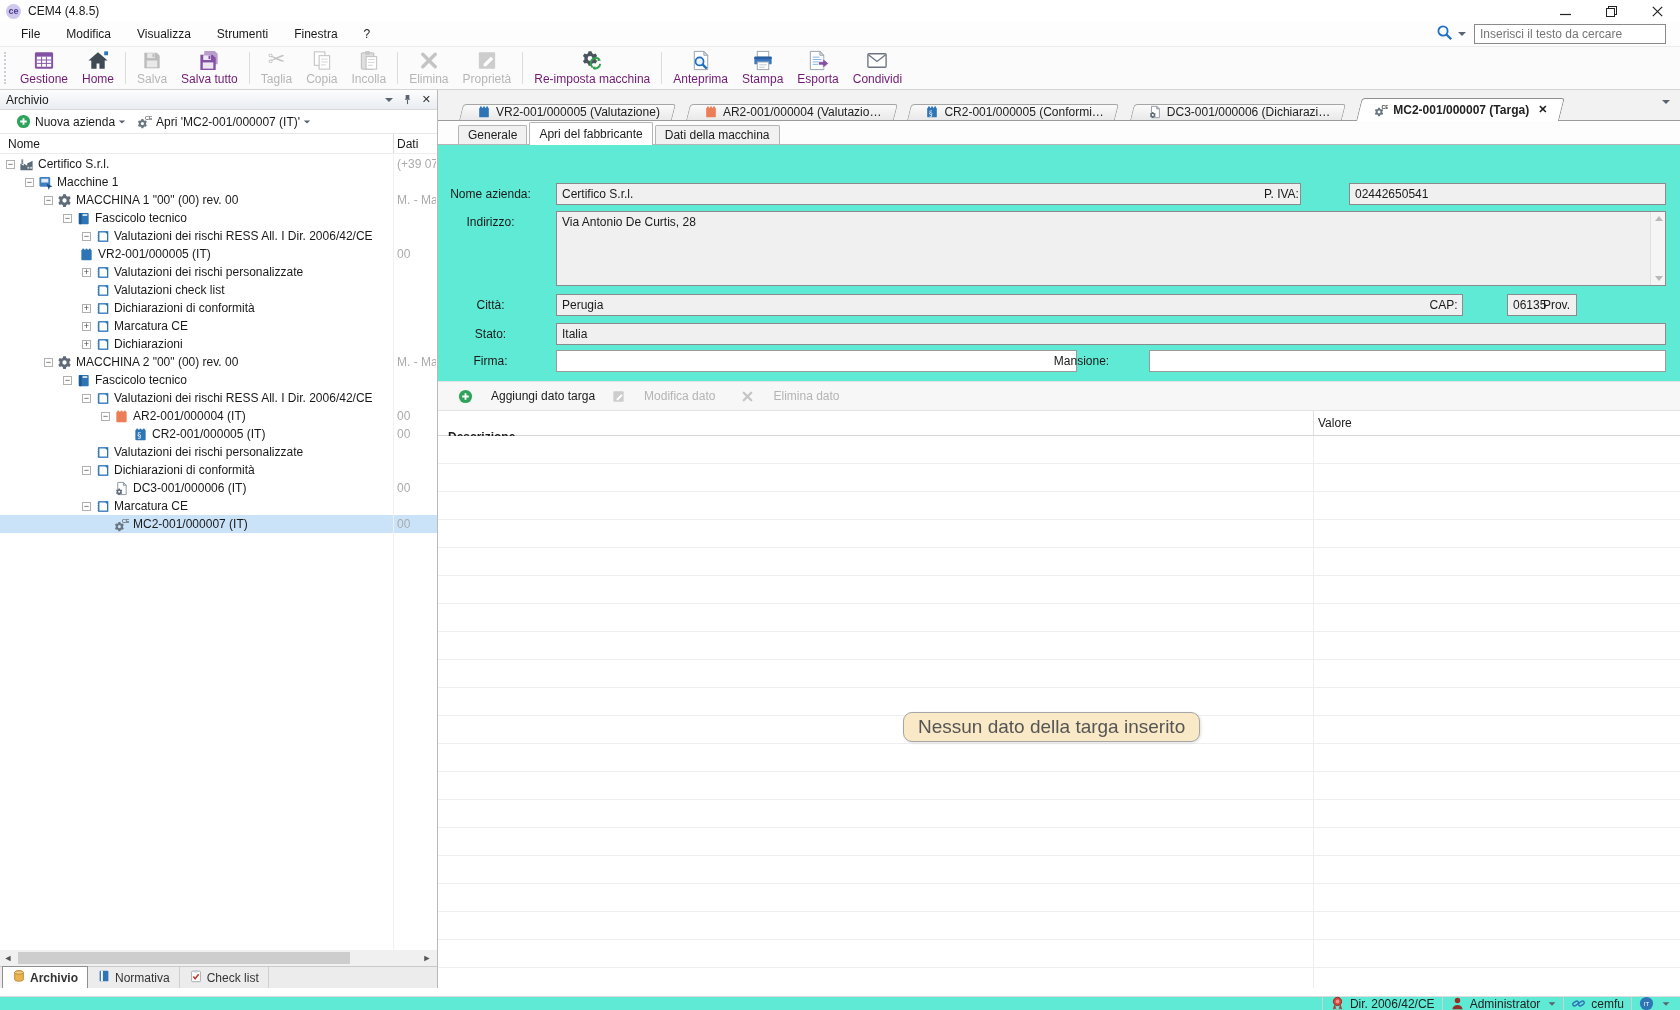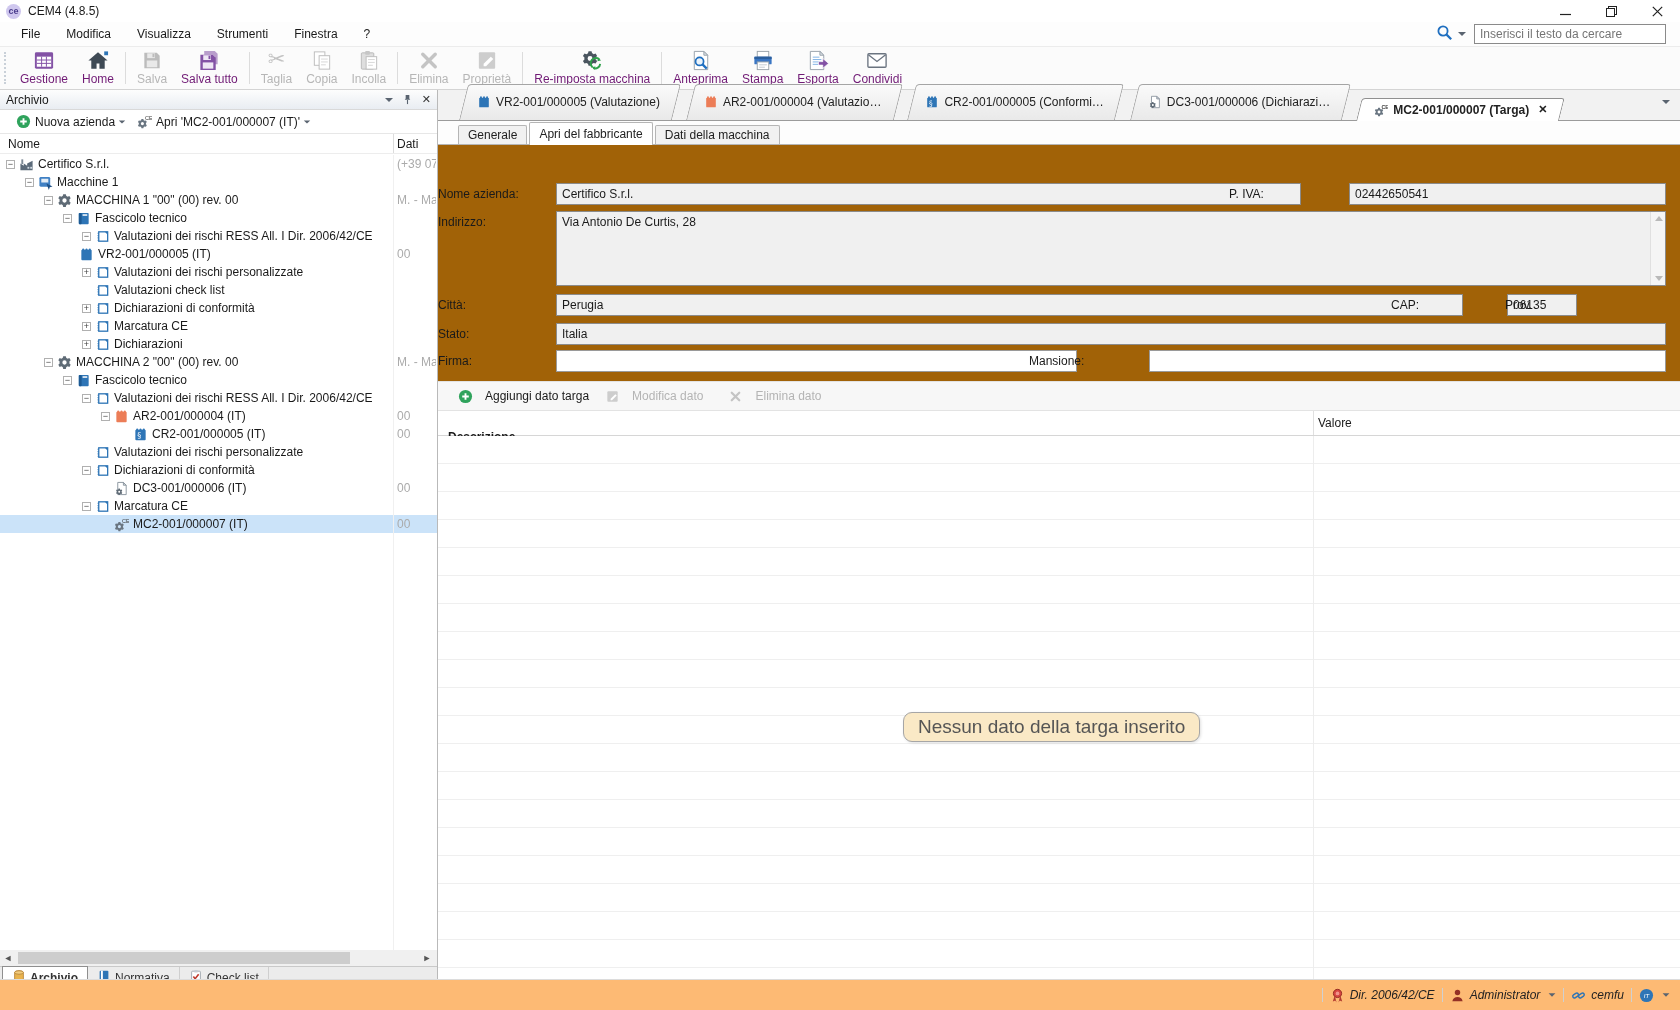--- a/index.html
+++ b/index.html
@@ -57,56 +57,56 @@
   .hscroll { position:absolute; bottom:22px; left:0; right:0; height:16px; background:#f0f0f0; display:flex; align-items:center; }
   .hs-arrow { width:16px; text-align:center; color:#555; font-size:9px; }
   .hs-thumb { position:absolute; left:18px; width:332px; height:12px; background:#cdcdcd; top:2px; }
   .side-tabs { position:absolute; bottom:0; left:0; right:0; height:22px; background:#ececec; border-top:1px solid #c9c9c9; display:flex; align-items:stretch; padding-left:2px; }
   .side-tab { display:flex; align-items:center; gap:4px; padding:0 9px; border-right:1px solid #cfcfcf; color:#333; }
   .side-tab svg { width:14px; height:14px; }
   .side-tab.active { background:#fff; border:1px solid #8f8f8f; border-bottom:none; margin-top:-1px; font-weight:bold; }
   
   .main { position:absolute; top:90px; left:438px; right:0; bottom:22px; background:#f2f2f2; }
   .doc-tabbar { position:absolute; top:7px; left:0; right:0; height:24px; display:flex; align-items:flex-end; padding-left:21px; border-bottom:1px solid #9b9b9b; }
-  .dtab { position:relative; height:36px; display:flex; align-items:center; gap:5px; padding:0 12px 0 18px; margin-right:14px; color:#222; }
+  .dtab { position:relative; height:16px; display:flex; align-items:center; gap:5px; padding:0 12px 0 18px; margin-right:14px; color:#222; }
   .dtab::before { content:""; position:absolute; inset:0; border:1px solid #a5a5a5; border-bottom:none; border-radius:4px 3px 0 0; background:linear-gradient(#fafafa,#e9e9e9); transform:skewX(-14deg); transform-origin:bottom left; z-index:0; }
   .dtab.active { height:23px; font-weight:bold; z-index:2; margin-bottom:-1px; }
   .dtab.active::before { background:#fff; border-color:#8f8f8f; }
   .dtab > * { position:relative; z-index:1; }
   .dtab svg { width:14px; height:14px; }
   .dtab .closex { font-size:11px; font-weight:bold; margin-left:4px; color:#222; }
   .doc-caret { position:absolute; right:10px; top:10px; }
-  .content { position:absolute; top:31px; left:0; right:0; bottom:0; background:#a16207; }
+  .content { position:absolute; top:31px; left:0; right:0; bottom:0; background:#5eead4; }
   .subtab-bar { position:absolute; top:0; left:0; right:0; height:24px; border-bottom:1px solid #b5b5b5; display:flex; align-items:flex-end; padding-left:20px; background:#fdfdfd; }
   .stab { height:19px; display:flex; align-items:center; padding:0 9px; border:1px solid #b5b5b5; border-bottom:none; border-radius:2px 2px 0 0; background:#f1f1f1; margin-right:2px; color:#222; }
   .stab.active { height:23px; background:#fff; margin-bottom:-1px; z-index:2; }
   
-  .flabel { position:absolute; width:112px; left:0; text-align:left; padding-right:7px; line-height:22px; }
+  .flabel { position:absolute; width:112px; left:0; text-align:center; padding-right:7px; line-height:22px; }
   .field { position:absolute; height:22px; border:1px solid #8b8b8b; background:#f0f0f0; font:12px "Liberation Sans",sans-serif; color:#1a1a1a; padding:0 5px; }
   .field.white { background:#fff; border-color:#9a9a9a; }
   .addr { position:absolute; border:1px solid #8b8b8b; background:#f0f0f0; }
   .addr textarea { position:absolute; inset:0; right:15px; border:none; background:transparent; resize:none; font:12px "Liberation Sans",sans-serif; padding:3px 5px; color:#1a1a1a; }
   .addr .scrollstrip { position:absolute; right:0; top:0; bottom:0; width:15px; background:#f5f5f5; border-left:1px solid #e0e0e0; }
   .tri-up, .tri-dn { position:absolute; left:4px; width:0; height:0; border-left:4px solid transparent; border-right:4px solid transparent; }
   .tri-up { top:4px; border-bottom:5px solid #b9b9b9; }
   .tri-dn { bottom:4px; border-top:5px solid #b9b9b9; }
   .targa-bar { position:absolute; top:260px; left:0; right:0; height:30px; background:#f7f7f7; border-top:1px solid #e3e3e3; border-bottom:1px solid #e3e3e3; display:flex; align-items:center; padding-left:2px; }
-  .targa-btn { display:flex; align-items:center; gap:12px; padding:0 8px; height:100%; }
+  .targa-btn { display:flex; align-items:center; gap:18px; padding:0 8px; height:100%; }
   .targa-btn svg { width:15px; height:15px; }
   .targa-btn.disabled { color:#b4b4b4; }
   .grid-header { position:absolute; top:290px; left:0; right:0; height:25px; background:#fff; border-bottom:1px solid #d6d6d6; }
   .gh-desc { position:absolute; left:10px; top:19px;font-weight:bold; }
   .gh-val { position:absolute; left:880px; top:5px; }
   .gh-div { position:absolute; left:875px; top:0; bottom:0; width:1px; background:#e0e0e0; }
   .grid-body { position:absolute; top:315px; left:0; right:0; bottom:0;
     background:repeating-linear-gradient(to bottom, #fff 0 27px, #efefef 27px 28px); }
   .grid-body::after { content:""; position:absolute; left:875px; top:0; bottom:0; width:1px; background:#ededed; }
   .empty-tip { position:absolute; left:465px; top:276px; padding:3px 14px; background:#fae9c6; border:1px solid #a6a6a6; border-radius:9px; font-size:19px; color:#555; white-space:nowrap; box-shadow:1px 1px 3px rgba(0,0,0,.12); }
   
-  .statusbar { position:absolute; bottom:0; left:0; right:0; height:31px; background:#fdba74; border-top:1px solid #dcdcdc; display:flex; align-items:center; justify-content:flex-end; padding-right:10px;font-style:italic; }
+  .statusbar { position:absolute; bottom:0; left:0; right:0; height:14px; background:#5eead4; border-top:1px solid #dcdcdc; display:flex; align-items:center; justify-content:flex-end; padding-right:10px; }
   .sb-sep { width:1px; height:14px; background:#d0d0d0; margin:0 7px; }
   .sb-item { display:flex; align-items:center; gap:5px; color:#222; }
   .sb-item svg { width:15px; height:15px; }
   .sb-item .caret { margin-left:3px; transform:scale(.85); }
 </style>
 </head>
 <body>
 
 <div class="app">
 

